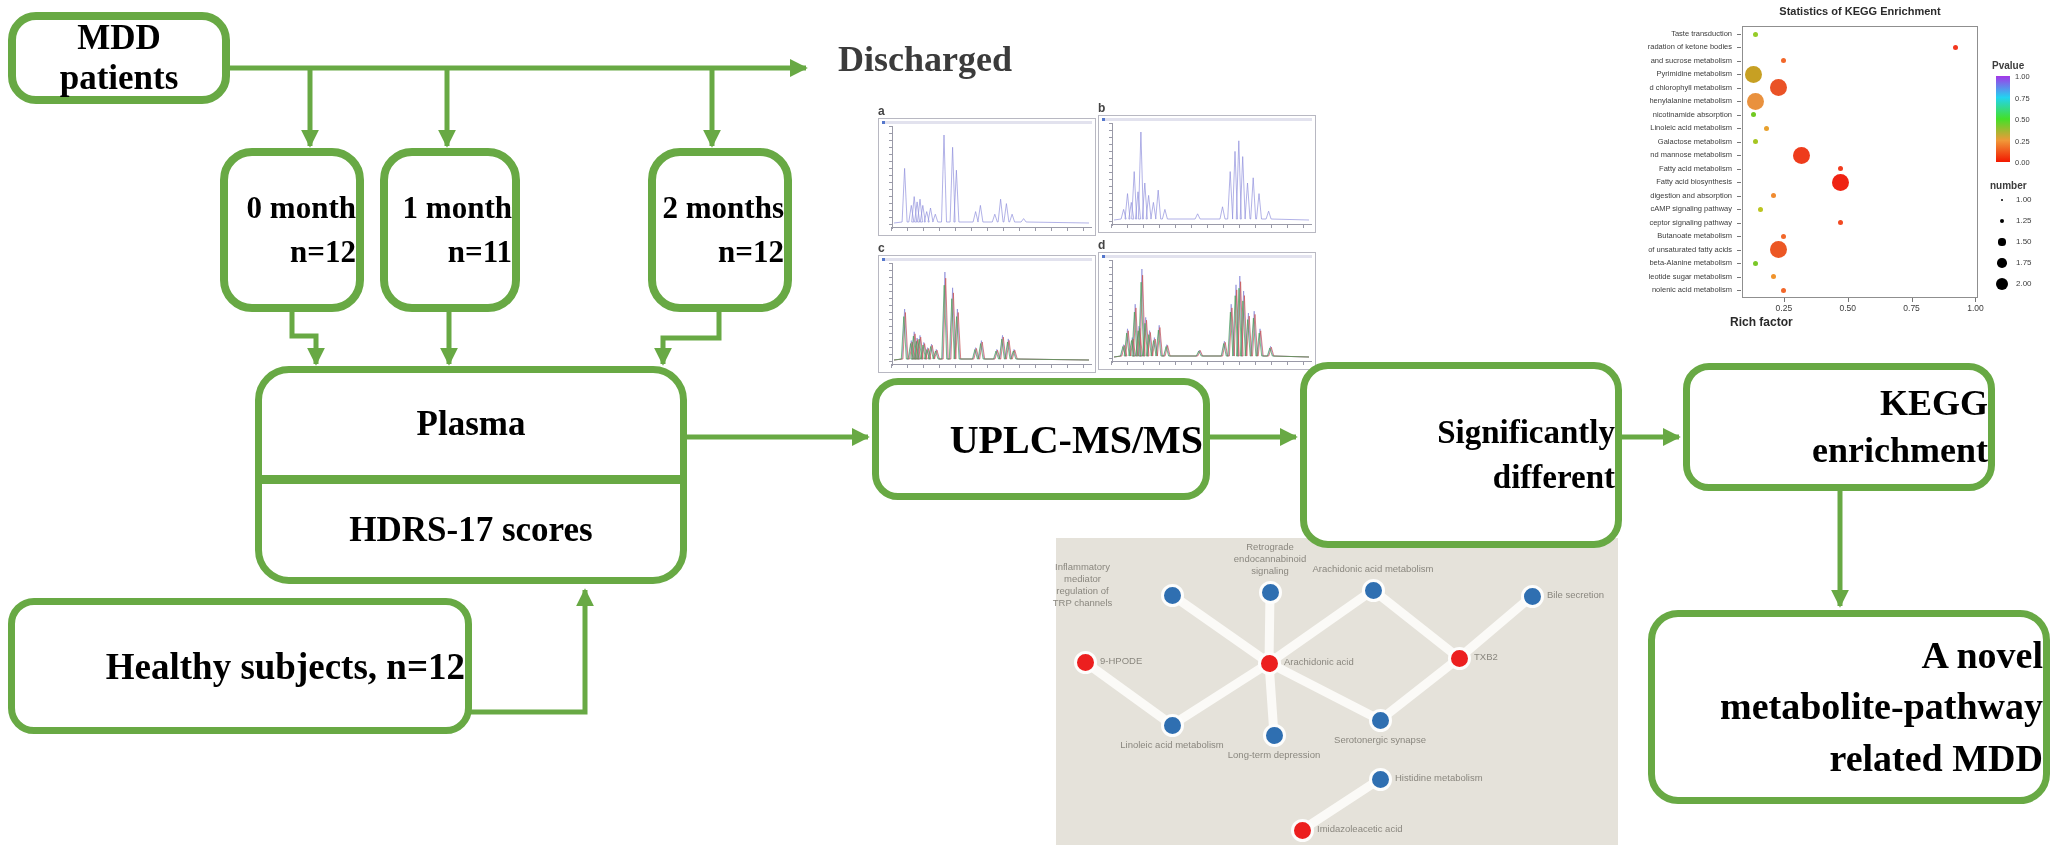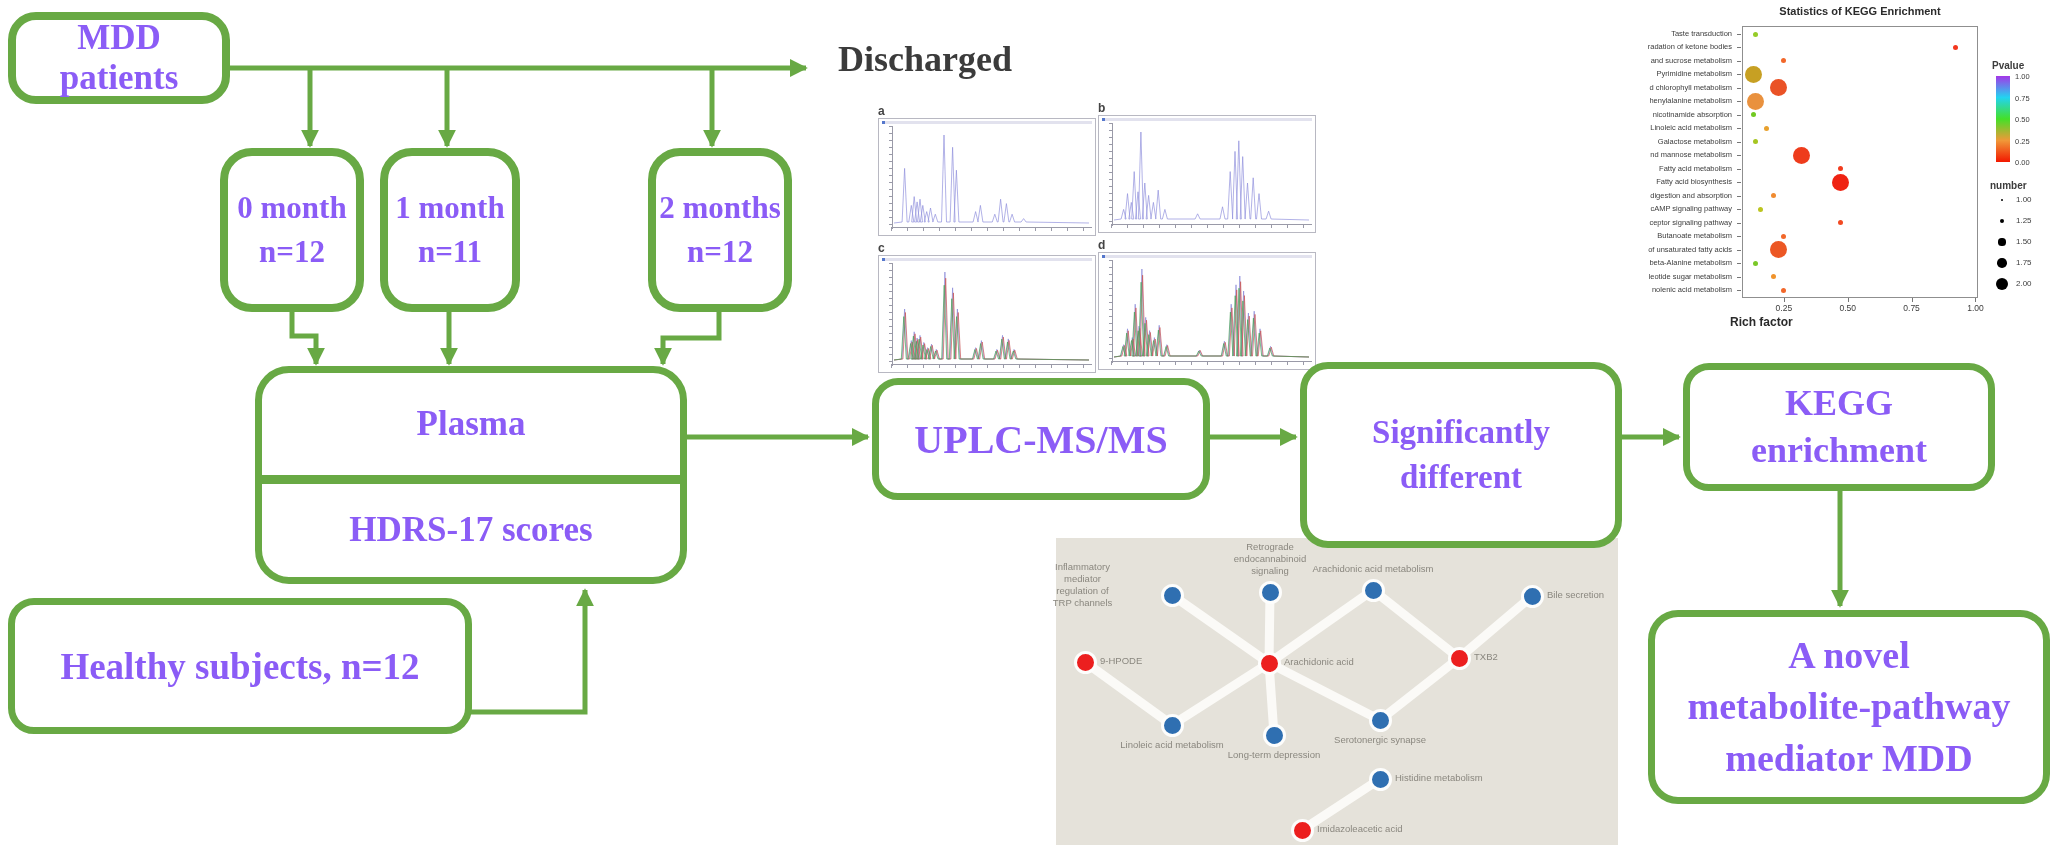--- a/index.html
+++ b/index.html
@@ -1,21 +1,21 @@
 <!DOCTYPE html>
 <html><head>
 <meta charset="utf-8">
 <style>
   html,body{margin:0;padding:0;background:#fff;}
   .canvas{position:relative;width:2056px;height:848px;background:#fff;overflow:hidden;
           font-family:"Liberation Sans","DejaVu Sans",sans-serif;}
   svg#connectors{position:absolute;left:0;top:0;z-index:1;}
   .box{position:absolute;background:#fff;border:7px solid #68a944;border-radius:28px;
-       box-sizing:border-box;display:flex;flex-direction:column;align-items:center;justify-content:center;
-       text-align:center;color:#8b5cf6;font-family:"Liberation Serif","DejaVu Serif",serif;font-weight:bold;z-index:2;}
+       box-sizing:border-box;display:flex;flex-direction:column;align-items:flex-end;justify-content:center;
+       text-align:center;color:#000000;font-family:"Liberation Serif","DejaVu Serif",serif;font-weight:bold;z-index:2;}
   .flow-label{position:absolute;color:#3b3b3b;font-family:"Liberation Serif","DejaVu Serif",serif;
        font-weight:bold;text-align:center;z-index:2;}
   #box-mdd{left:8px;top:12px;width:222px;height:92px;font-size:35px;border-width:8px;}
   #lbl-routine{left:330px;top:6px;width:380px;font-size:33px;}
   #lbl-discharged{left:838px;top:38px;width:250px;font-size:36px;text-align:left;}
   .month-box{top:148px;height:164px;font-size:31px;line-height:1.42;border-width:8px;border-radius:32px;}
   #box-m0{left:220px;width:144px;}
   #box-m1{left:380px;width:140px;}
   #box-m2{left:648px;width:144px;}
   #box-plasma{left:255px;top:366px;width:432px;height:218px;border-radius:34px;}
@@ -133,21 +133,21 @@
   </div>
 
   <div class="box" id="box-kegg">
     <span>KEGG</span>
     <span>enrichment</span>
   </div>
 
   <div class="box" id="box-novel">
     <span>A novel</span>
     <span>metabolite-pathway</span>
-    <span>mediator MDD</span>
+    <span>related MDD</span>
   </div>
 
   <div id="chrom-block">
       <div class="chrom-letter" style="left: 13px; top: 2px;">a</div>
       <div class="chrom-panel" style="left: 13px; top: 16px; width: 216px; height: 116px;">
         <div class="chrom-header"></div>
         <div class="chrom-yaxis"></div>
         <div class="chrom-xaxis"></div>
         <svg viewBox="0 0 200 100" preserveAspectRatio="none" class="chrom-svg">
           <path d="M2 97 L10.1 96 L12.6 42.4 L15.1 96 L16.8 96 L19.3 79.4 L21.8 96 L19.7 96 L22.2 70.6 L24.7 96 L22.6 96 L25.1 75.9 L27.6 96 L25.5 96 L28.0 73.2 L30.5 96 L28.3 96 L30.8 79.4 L33.3 96 L32.2 96 L34.7 85.6 L37.2 96 L36.0 96 L38.5 82.0 L41.0 96 L40.8 96 L43.3 88.2 L45.8 96 L49.5 96 L52.0 9.0 L54.5 96 L58.1 96 L60.6 21.3 L63.1 96 L61.9 96 L64.4 44.2 L66.9 96 L81.1 96 L83.6 85.6 L86.1 96 L85.9 96 L88.4 79.4 L90.9 96 L100.3 96 L102.8 88.2 L105.3 96 L106.1 96 L108.6 73.2 L111.1 96 L111.9 96 L114.4 77.6 L116.9 96 L117.6 96 L120.1 88.2 L122.6 96 L129.1 96 L131.6 92.6 L134.1 96 L197 97" fill="none" stroke="#9191dd" stroke-width="0.7"></path>

